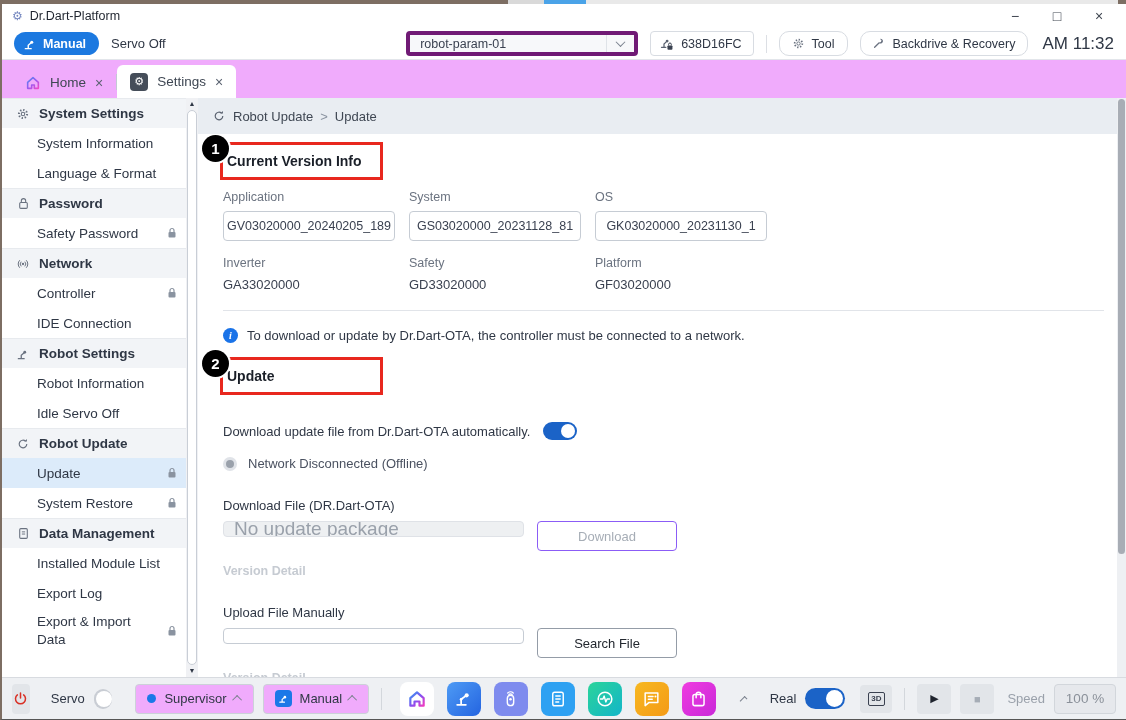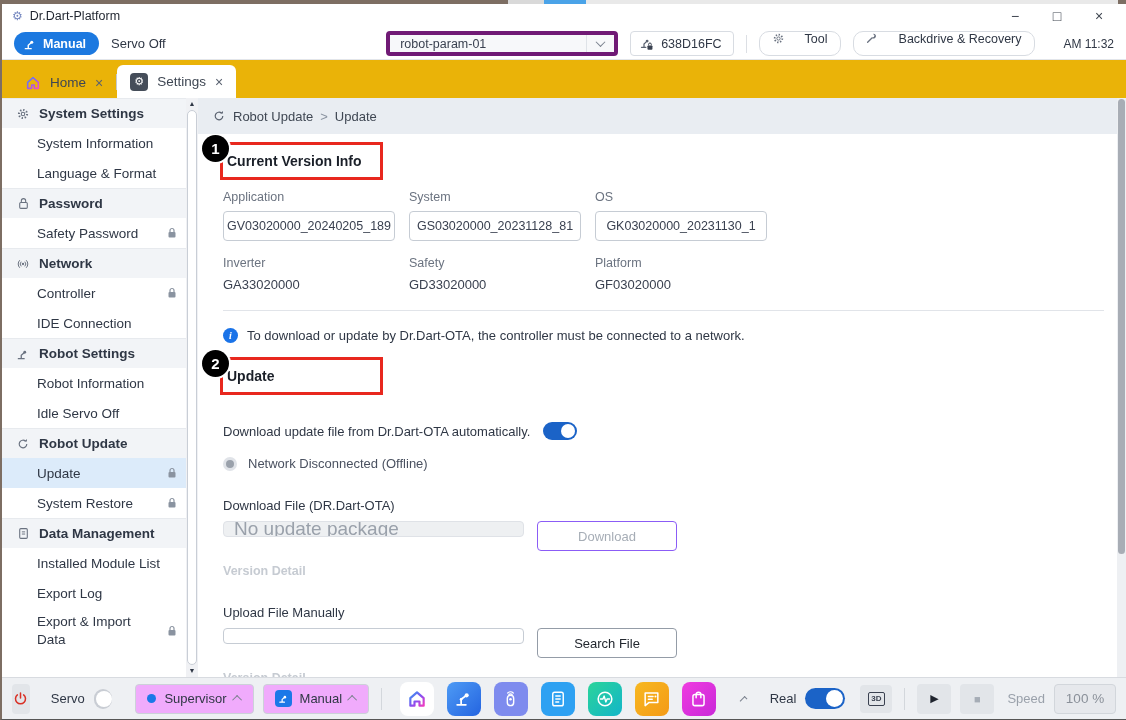--- a/index.html
+++ b/index.html
@@ -34,25 +34,25 @@
   .param-select .lbl { padding-left:10px; flex:1; }
   .param-select .chev-cell { width:28px; height:100%; border-left:1px solid #dfe3e8; display:flex;
                              align-items:center; justify-content:center; }
   .chev { width:7px; height:7px; border-right:1.6px solid #7a828e; border-bottom:1.6px solid #7a828e; }
   .chev.down { transform:rotate(45deg) translate(-1px,-1px); }
   .chev.up { transform:rotate(-135deg) translateY(-2px); }
   .id-box { height:25px; border:1px solid #d8dce2; border-radius:4px; background:#fff; display:flex;
             align-items:center; gap:7px; padding:0 11px 0 8px; font-size:12.5px; color:#2f3745; }
   .tb-divider { width:1px; height:18px; background:#dcdfe4; }
   .tb-btn { height:25px; border:1px solid #d8dce2; border-radius:10px; background:#fff; display:flex;
-            gap:20px; padding:0 12px; font-size:12.5px; color:#2f3745; }
-  .clock { font-size:12px; color:#2f3745; margin-left:17px; }
+            align-items:center; gap:7px; padding:0 12px; font-size:12.5px; color:#2f3745; }
+  .clock { font-size:17px; color:#2f3745; margin-left:2px; }
 
   
-  .tabbar { height:38px; background:#eab308; display:flex; align-items:flex-end; padding:0 4px 0 10px; flex:0 0 auto; }
+  .tabbar { height:38px; background:#f0abfc; display:flex; align-items:flex-end; padding:0 4px 0 10px; flex:0 0 auto; }
   .tab { height:31px; display:flex; align-items:center; gap:9px; padding:0 13px; font-size:13.5px; color:#3f4753; }
   .tab.active { background:#fff; border-radius:6px 6px 0 0; height:33px; }
   .tab-close { font-size:14px; color:#5a6270; line-height:1; }
   .tab-sep { width:1px; height:16px; background:#c3c9d4; margin-bottom:8px; }
   .settings-ico { width:18px; height:18px; background:#454d59; border-radius:4px; color:#fff; font-size:11px;
                   display:flex; align-items:center; justify-content:center; }
 
   
   .body { flex:1; display:flex; min-height:0; background:#fff; }
   .sidebar { width:184px; flex:0 0 auto; display:flex; flex-direction:column; overflow:hidden; background:#fff; }

